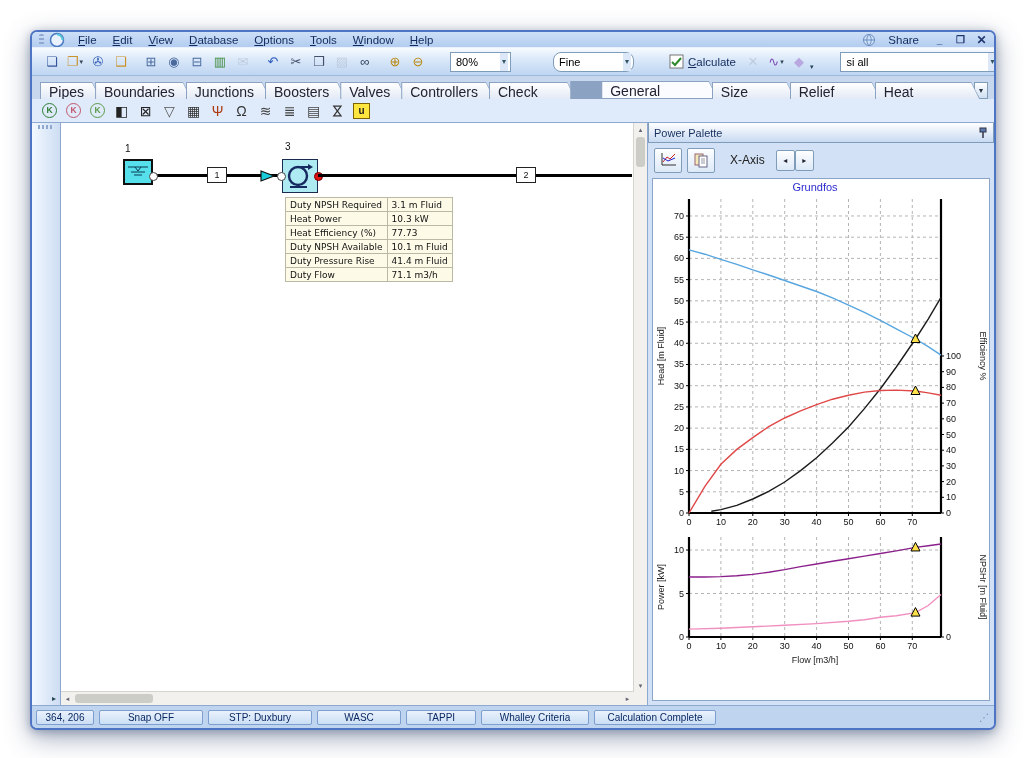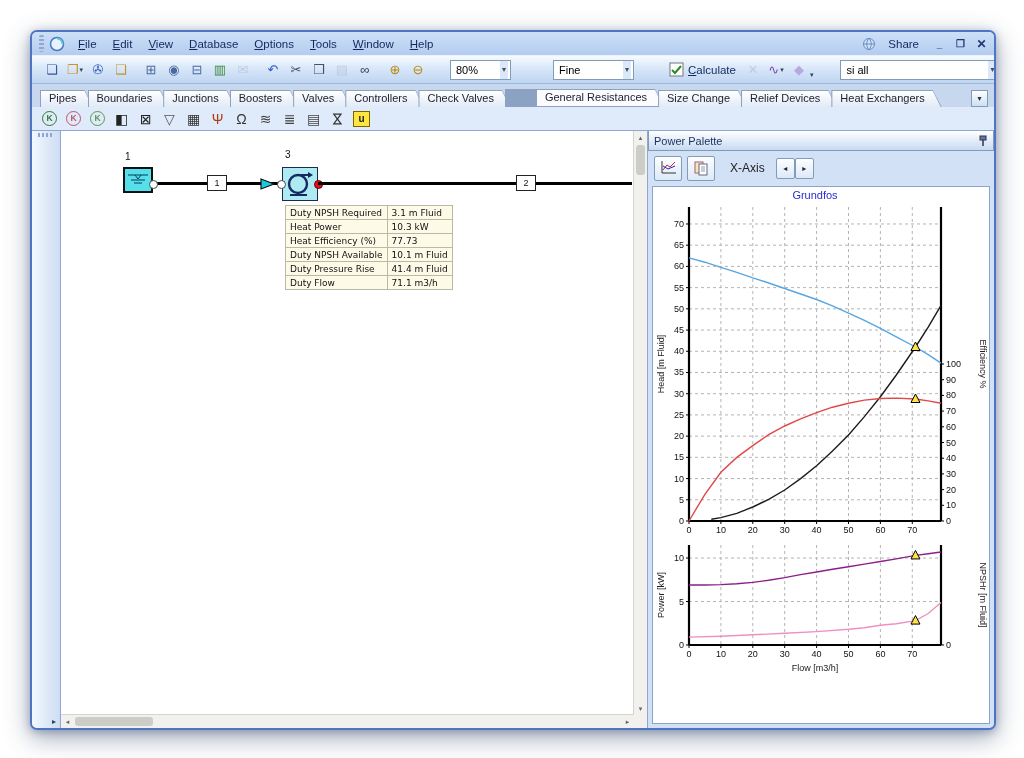--- a/index.html
+++ b/index.html
@@ -1,21 +1,21 @@
 <!DOCTYPE html>
 <html><head>
 <meta charset="utf-8">
 <style>
   html,body{margin:0;padding:0;background:#fff;width:1024px;height:758px;overflow:hidden;
     font-family:"Liberation Sans",sans-serif;-webkit-font-smoothing:antialiased;}
   .win{position:absolute;left:30px;top:30px;width:962px;height:696px;background:#cfe0f5;
     border:2px solid #4e74c4;border-radius:7px;overflow:hidden;
     box-shadow:0 8px 26px rgba(50,70,110,.45),0 2px 8px rgba(50,70,110,.35);display:flex;flex-direction:column;}
   
-  .menubar{height:23px;display:flex;align-items:center;background:linear-gradient(#cde0f8,#b3ccef);
+  .menubar{height:15px;display:flex;align-items:center;background:linear-gradient(#cde0f8,#b3ccef);
     font-size:11.5px;color:#102a5c;padding:0 4px;flex:0 0 auto;justify-content:space-between;}
   .grip{width:5px;height:70%;margin:0 3px;background:repeating-linear-gradient(180deg,#8fa8cf 0 2px,transparent 2px 4px);border-radius:2px;}
   .appicon{width:16px;height:16px;margin:0 5px 0 2px;display:inline-flex;}
   .menu{padding:2px 8px;border-radius:2px;cursor:default;}
   .menu u{text-decoration:underline;}
   .mright{margin-left:auto;display:flex;align-items:center;gap:4px;}
   .shareicon{width:14px;height:14px;display:inline-flex;}
   .winbtn{width:17px;height:15px;display:inline-flex;align-items:center;justify-content:center;
     font-size:10px;font-weight:bold;color:#20366e;border-radius:2px;}
   .winbtn.close{font-size:12px;}
@@ -27,36 +27,36 @@
     min-width:20px;height:20px;border:1px solid transparent;border-radius:3px;font-size:13px;line-height:1;}
   .tbtn .glyph{display:inline-block;}
   .tbtn.disabled{opacity:.4;}
   .tbtn .ddm{font-size:7px;color:#345;margin-left:1px;}
   .tbtn .badge{position:absolute;right:0;bottom:1px;font-size:9px;font-weight:bold;color:#c01010;}
   .rot90{transform:rotate(90deg);}
   .sep{width:1px;height:18px;background:#9db9dd;margin:0 4px;box-shadow:1px 0 0 #fff;}
   .combo{display:inline-flex;align-items:center;justify-content:space-between;background:#fff;
     border:1px solid #7f9db9;height:18px;font-size:11px;padding:0 2px 0 5px;margin:0 21px;min-width:52px;}
   .combo .dd{font-size:8px;color:#356;background:#dce8f8;align-self:stretch;display:flex;align-items:center;padding:0 2px;margin-left:4px;}
-  .combo.wide{min-width:72px;}
+  .combo.wide{min-width:72px;border-radius:8px;}
   .combo.search{min-width:150px;gap:47px;}
   .combo.mini{min-width:22px;padding:0 2px;}
   .calc{display:inline-flex;align-items:center;gap:4px;height:21px;border:1px solid transparent;background:transparent;
     font-size:11.5px;color:#102a5c;font-family:inherit;padding:0 5px;}
   .calc u{text-decoration:underline;}
   .calcicon{width:15px;height:15px;display:inline-flex;}
   .overflow{width:12px;height:20px;display:inline-flex;align-items:flex-end;justify-content:center;
     font-size:7px;color:#245;padding-bottom:2px;}
   .gap{width:26px;}
   
   .tabstrip{height:21px;background:#c6d7ee;display:flex;align-items:flex-end;padding:2px 6px 0 8px;flex:0 0 auto;}
   .tab{height:17px;margin-right:-6px;clip-path:polygon(0 0,calc(100% - 9px) 0,100% 100%,0 100%);
     background:#8ba2c2;padding:0;display:inline-flex;}
   .tab .tabin{height:15px;margin:1px;clip-path:polygon(0 0,calc(100% - 8px) 0,100% 100%,0 100%);
-    background:linear-gradient(#ffffff,#e2eaf6);padding:1px 16px 0 8px;font-size:11px;color:#223;}
+    background:linear-gradient(#ffffff,#e2eaf6);padding:1px 16px 0 8px;font-size:14px;color:#223;}
   .tab.active .tabin{background:#fafcff;font-weight:normal;margin-left:32px;}
   .tab.active{height:18px;}
   .tabdd{margin-left:auto;width:15px;height:15px;background:linear-gradient(#fff,#cfdff2);border:1px solid #7f9db9;
     display:flex;align-items:center;justify-content:center;font-size:8px;color:#234;}
   
   .jtoolbar{height:23px;background:#dfeafa;border-bottom:1px solid #8fa8cf;display:flex;align-items:center;
     padding:0 6px;gap:3px;flex:0 0 auto;}
   .jtoolbar .tbtn{min-width:21px;height:19px;font-size:14px;}
   .tbtn.circle .glyph{width:13px;height:13px;border:1.5px solid currentColor;border-radius:50%;
     font-size:8.5px;line-height:13px;text-align:center;font-weight:bold;}
@@ -621,13 +621,24 @@
               <path d="M 260.4810126582279 78.59055118110237 L 255.98101265822788 87.09055118110237 L 264.9810126582279 87.09055118110237 Z" fill="#ffe14a" stroke="#000" stroke-width="1"></path>
               <text x="9" y="58" font-size="9" fill="#222" text-anchor="middle" transform="rotate(-90 9 58)">Power [kW]</text>
               <text x="325" y="58" font-size="9" fill="#222" text-anchor="middle" transform="rotate(90 325 58)">NPSHr [m Fluid]</text>
               <text x="160" y="134" text-anchor="middle" font-size="9" fill="#222">Flow [m3/h]</text>
             </svg>
           </div>
       </div>
     </div>
   </div>
 
+  <div class="statusbar" id="statusbar">
+      <span class="seg">364, 206</span>
+      <span class="seg">Snap OFF</span>
+      <span class="seg">STP: Duxbury</span>
+      <span class="seg">WASC</span>
+      <span class="seg">TAPPI</span>
+      <span class="seg">Whalley Criteria</span>
+      <span class="seg">Calculation Complete</span>
+      <span class="sb-spacer"></span>
+      <span class="sgrip">⋰</span>
+    </div>
 </div>
 
 </body></html>

